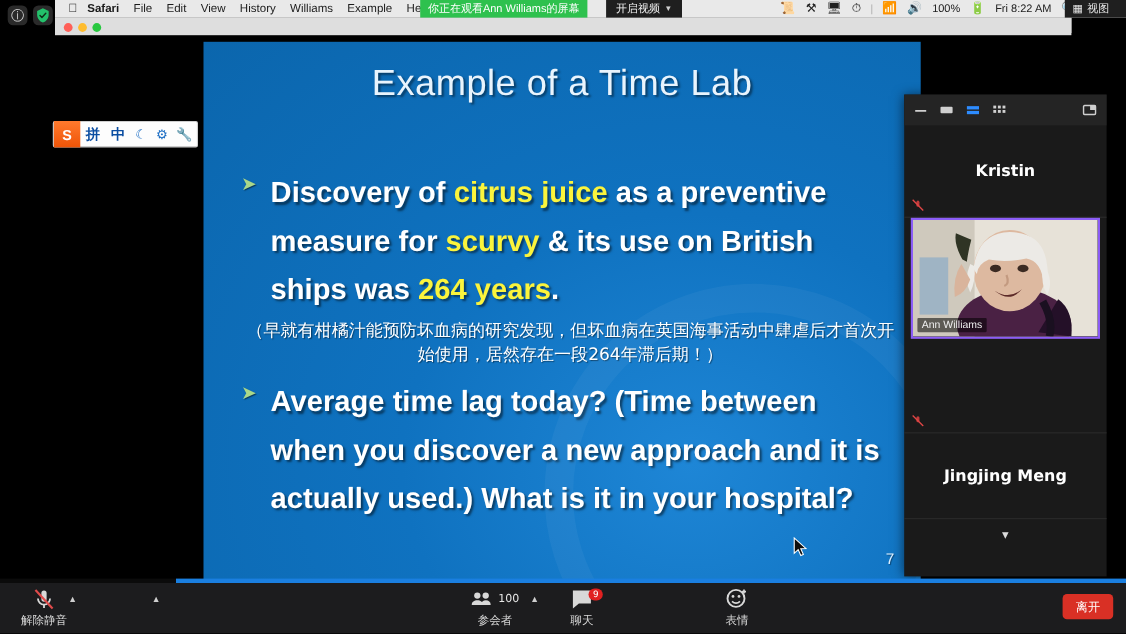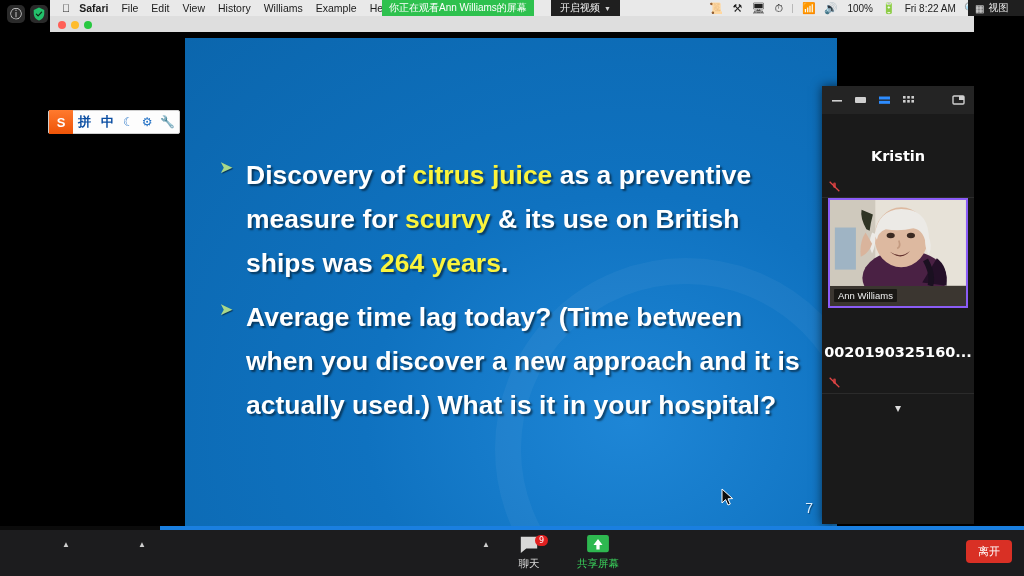--- a/index.html
+++ b/index.html
@@ -127,21 +127,21 @@
     display: flex; align-items: center; justify-content: center;
   }
   .ime .seg {
     color: #0b4ea2; font-weight: bold; font-size: 13px; padding: 0 5px;
     font-family: "DejaVu Sans", sans-serif;
   }
   .ime .ico { color: #1f6fc4; font-size: 12px; padding: 0 4px; }
 
   
   .zpanel {
-    position: absolute; left: 822px; top: 86px; width: 152px; height: 438px;
+    position: absolute; left: 822px; top: 86px; width: 184px; height: 438px;
     background: #1a1a1a; z-index: 12; box-shadow: 0 0 10px rgba(0,0,0,.6);
     display: flex; flex-direction: column;
   }
   .zpanel-bar {
     height: 28px; background: #242424; display: flex; align-items: center;
     padding: 0 9px; gap: 11px;
   }
   .zbtn { color: #cfcfcf; display: flex; align-items: center; }
   .zbtn.active { color: #2d8cff; }
   .zbtn.right { margin-left: auto; }
@@ -205,26 +205,28 @@
     <span class="lock">🔒</span>
     <span>powerpoint.officeapps.live.com</span>
   </div>
   <div class="browser">
     <span class="tl red"></span>
     <span class="tl yel"></span>
     <span class="tl grn"></span>
   </div>
 
   <div class="slide">
+    <div class="slide-title">Example of a Time Lab</div>
 
     <div class="bullets">
       <div class="bullet">
         <span class="arrow">➤</span>
         <span class="btext" id="b1"><span>Discovery of </span><span class="hl">citrus juice</span><span> as a preventive measure for </span><span class="hl">scurvy</span><span> &amp; its use on British ships was </span><span class="hl">264 years</span><span>.</span></span>
       </div>
+      <div class="cn-note">（早就有柑橘汁能预防坏血病的研究发现，但坏血病在英国海事活动中肆虐后才首次开始使用，居然存在一段264年滞后期！）</div>
 
       <div class="bullet" style="margin-top:10px">
         <span class="arrow">➤</span>
         <span class="btext">Average time lag today? (Time between when you discover a new approach and it is actually used.) What is it in your hospital?</span>
       </div>
     </div>
 
     <div class="slide-num">7</div>
 
     <svg class="cursor" width="13" height="19" viewBox="0 0 13 19">
@@ -353,63 +355,90 @@
         <path d="M74 64 q13 9 25 -1 q-11 13 -25 1z" fill="#5c2a28"></path>
         <path d="M45 36 q-8 -14 -6 -24 l14 6 q-3 11 -4 20z" fill="#2f3424"></path>
         <path d="M44 40 q-8 12 -6 30 q10 -4 14 -16z" fill="#d9b49c"></path>
         <path d="M132 72 q14 10 12 34 l-30 -4z" fill="#241028"></path>
         <path d="M118 74 q10 18 6 32" stroke="#1a1020" stroke-width="7" fill="none"></path>
       </svg>
       <span class="vname">Ann Williams</span>
     </div>
 
     <div class="ptile">
-      <span class="pname">0020190325160...</span>
       <svg class="muteic" viewBox="0 0 16 16">
         <path d="M8 2a2 2 0 0 1 2 2v4a2 2 0 0 1-4 0V4a2 2 0 0 1 2-2z" fill="#c03a3a"></path>
         <path d="M1 1 L15 15" stroke="#e04646" stroke-width="1.8"></path>
       </svg>
     </div>
 
+    <div class="ptile" style="height:78px">
+      <span class="pname">Jingjing Meng</span>
+    </div>
 
     <div class="panel-caret">▾</div>
   </div>
 
   <div class="share-strip">
     <span class="seg-dark"></span>
     <span class="seg-blue"></span>
   </div>
 
   <div class="ztoolbar">
 
+    <div class="tb-item" style="left:8px">
+      <span class="ig">
+        <svg width="22" height="22" viewBox="0 0 24 24">
+          <path d="M12 3a2.6 2.6 0 0 1 2.6 2.6v6a2.6 2.6 0 0 1-5.2 0v-6A2.6 2.6 0 0 1 12 3z" fill="#d8d8d8"></path>
+          <path d="M6 11a6 6 0 0 0 12 0" fill="none" stroke="#d8d8d8" stroke-width="1.8"></path>
+          <path d="M12 17v3.5" stroke="#d8d8d8" stroke-width="1.8"></path>
+          <path d="M3.5 2.5 L20.5 21" stroke="#e14b4b" stroke-width="2.1"></path>
+        </svg>
+      </span>
+      <span class="lb">解除静音</span>
+    </div>
     <span class="chev" style="left:62px">▲</span>
 
     <span class="chev" style="left:138px">▲</span>
 
+    <div class="tb-item" style="left:418px">
+      <span class="ig">
+        <svg width="22" height="16" viewBox="0 0 26 16" style="vertical-align:-2px">
+          <circle cx="7" cy="5" r="3.4" fill="#d8d8d8"></circle>
+            <circle cx="16" cy="5" r="3.4" fill="#d8d8d8"></circle>
+          <path d="M1 15c0-3.4 2.7-5 6-5s6 1.6 6 5z" fill="#d8d8d8"></path>
+          <path d="M11 15c0-3.4 2.3-5 5.2-5 2.9 0 5.2 1.6 5.2 5z" fill="#d8d8d8"></path>
+        </svg><span class="cnt">100</span>
+      </span>
+      <span class="lb">参会者</span>
+    </div>
     <span class="chev" style="left:482px">▲</span>
 
     <div class="tb-item" style="left:497px">
       <span class="ig">
         <svg width="22" height="20" viewBox="0 0 24 22">
           <path d="M3 3h18v13H9l-6 5z" fill="#d8d8d8"></path>
         </svg>
       </span>
       <span class="red-dot" style="left:38px; top:1px">9</span>
       <span class="lb">聊天</span>
     </div>
 
-    <div class="tb-item green" style="left:566px">
+
+    <div class="tb-item" style="left:638px">
       <span class="ig">
-        <svg width="26" height="20" viewBox="0 0 28 22">
-          <rect x="2" y="1" width="24" height="19" rx="2.5" fill="#2eb850"></rect>
-          <path d="M14 5.5 L19 12 h-3.2 v5 h-3.6 v-5 H9z" fill="#ffffff"></path>
+        <svg width="22" height="20" viewBox="0 0 24 22">
+          <circle cx="11" cy="11" r="8.5" fill="none" stroke="#d8d8d8" stroke-width="1.9"></circle>
+          <circle cx="8" cy="9" r="1.4" fill="#d8d8d8"></circle>
+            <circle cx="14" cy="9" r="1.4" fill="#d8d8d8"></circle>
+          <path d="M7 14q4 3.6 8 0" stroke="#d8d8d8" stroke-width="1.7" fill="none"></path>
+          <path d="M19 2.2v4M17 4.2h4" stroke="#d8d8d8" stroke-width="1.7"></path>
         </svg>
       </span>
-      <span class="lb">共享屏幕</span>
-    </div>
-
+      <span class="lb">表情</span>
+    </div>
 
     <div class="leave-btn">
       <span>离开</span>
     </div>
   </div>
 
 </div>
 
 </body></html>

